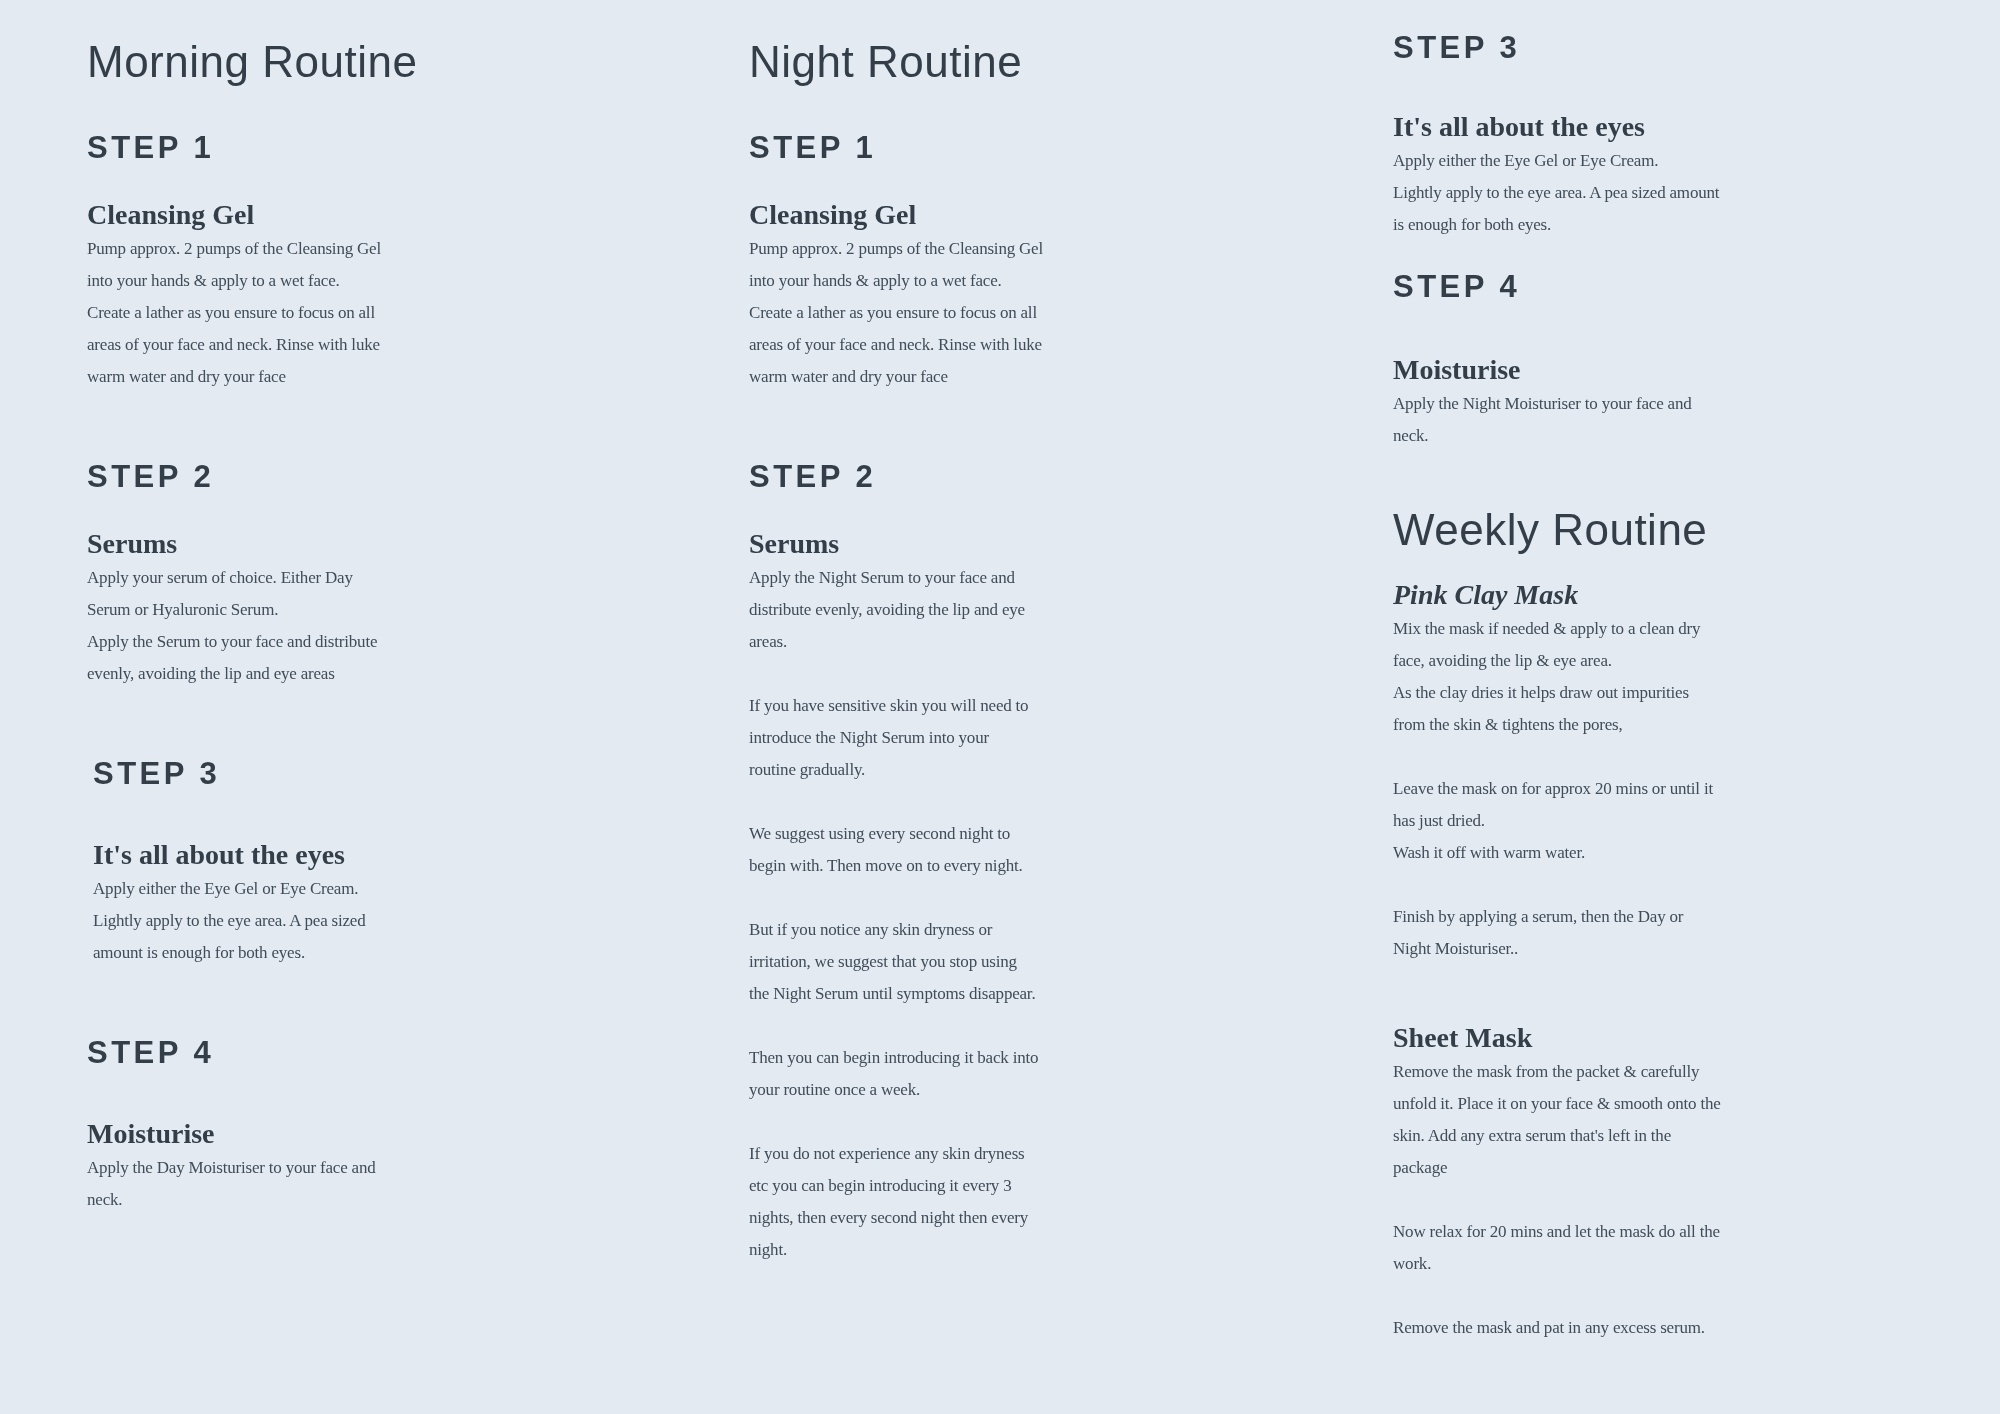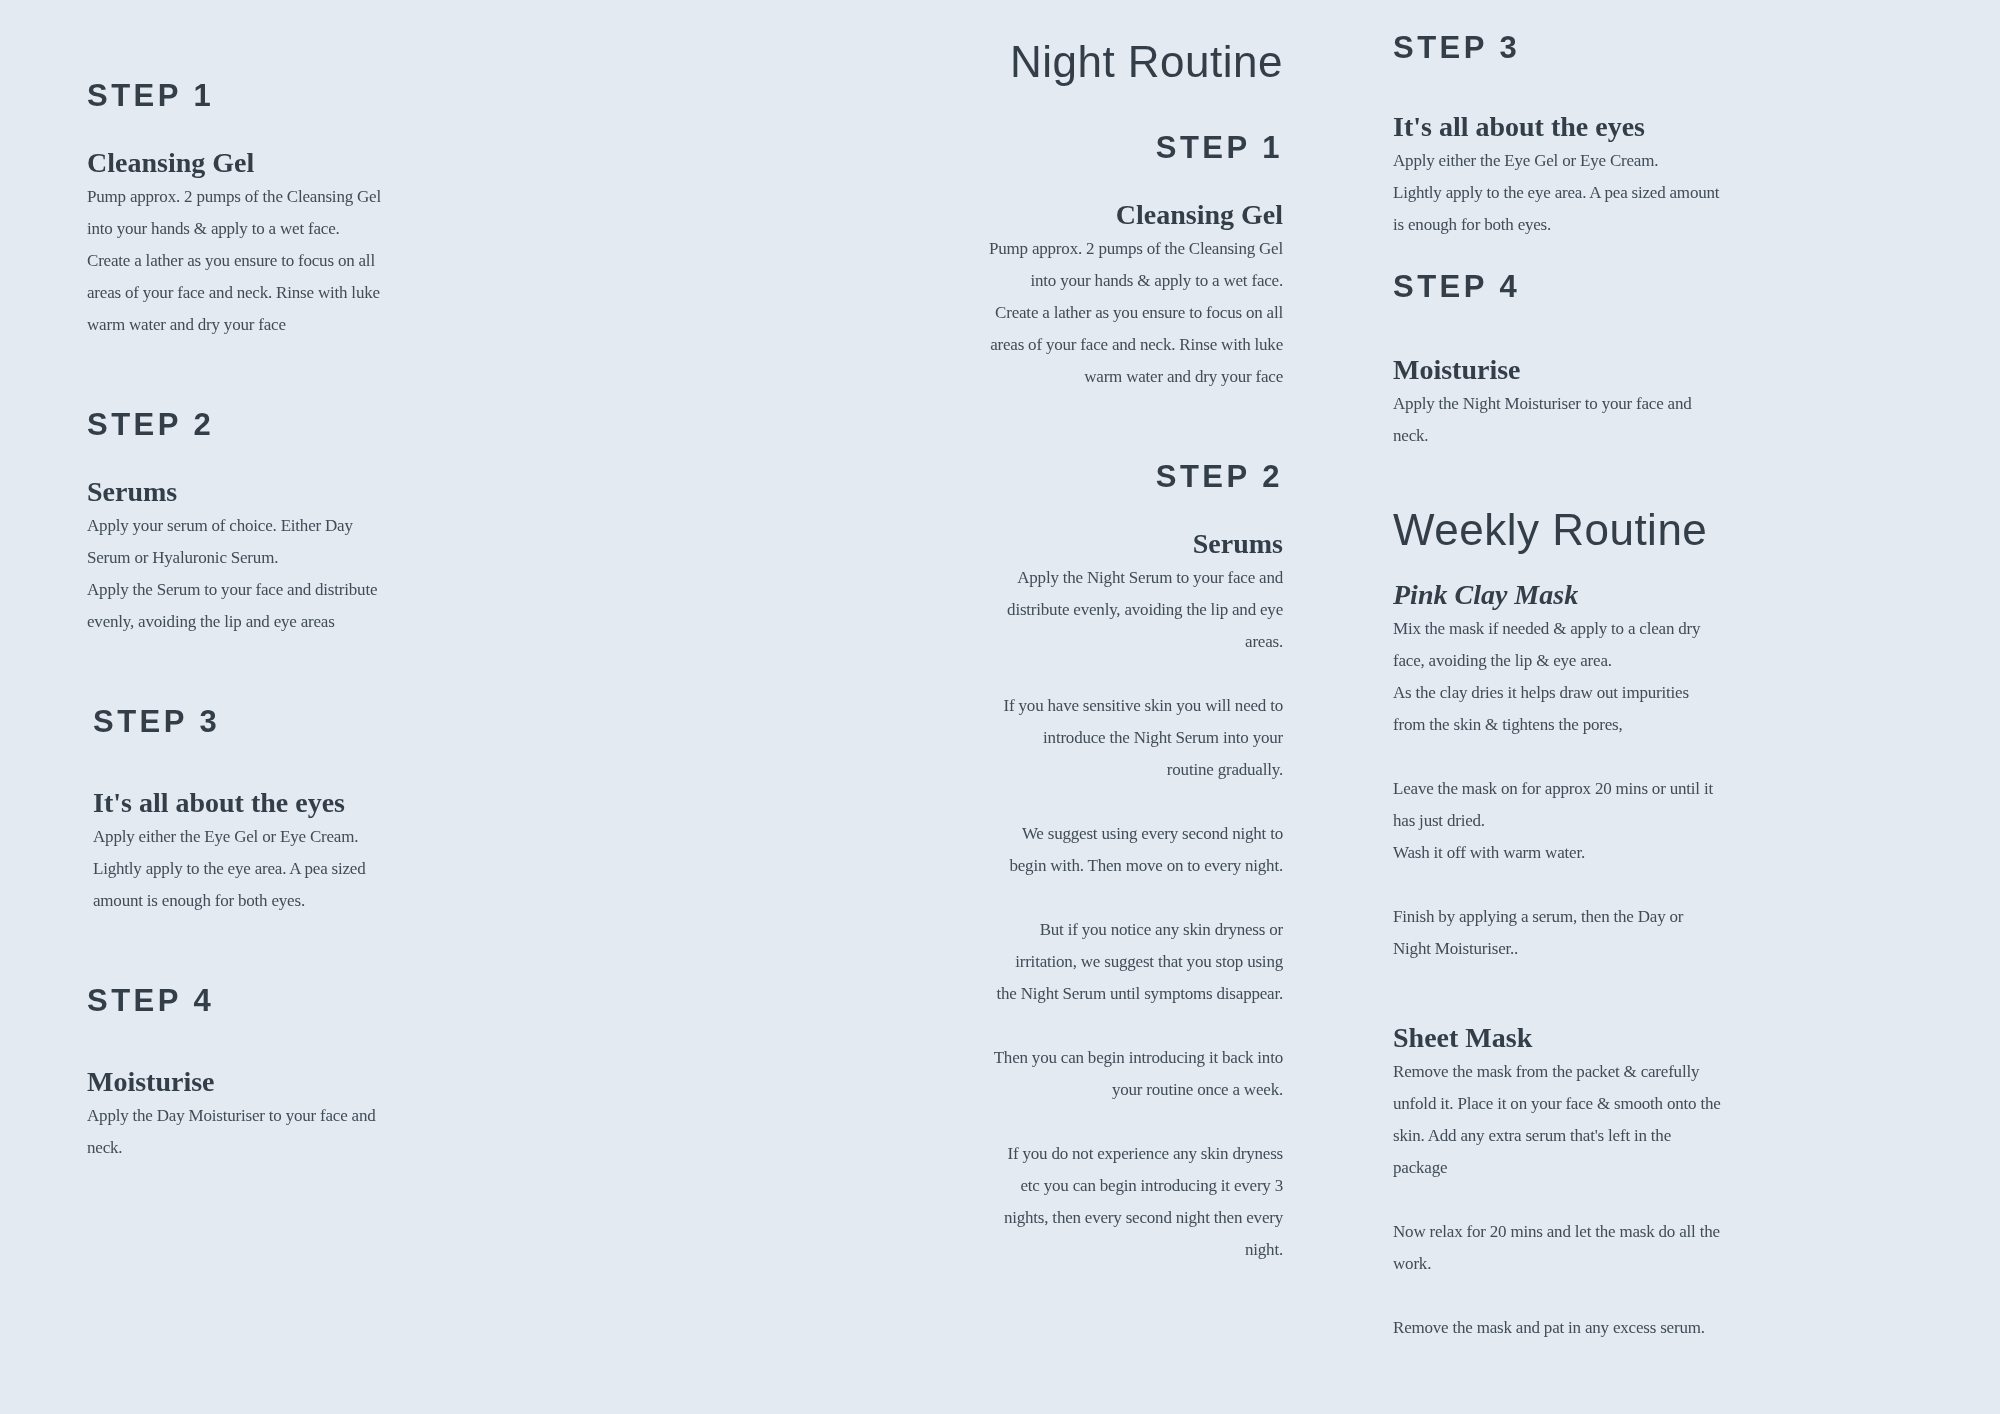--- a/index.html
+++ b/index.html
@@ -9,21 +9,21 @@
     width: 2000px;
     height: 1414px;
     background: #e3eaf2;
     overflow: hidden;
     display: flex;
     font-family: "Liberation Serif", serif;
     color: #414c57;
   }
   .col { box-sizing: border-box; flex: 0 0 auto; }
   .c1 { width: 667px; padding: 36px 55px 0 87px; }
-  .c2 { width: 666px; padding: 36px 50px 0 82px; text-align: right; }
+  .c2 { width: 666px; padding: 36px 50px 0 82px; }
   .c3 { width: 667px; padding: 32px 38px 0 60px; }
 
   .doc-title {
     font-family: "Liberation Sans", sans-serif;
     font-weight: 300;
     font-size: 44px;
     line-height: 52px;
     letter-spacing: 0.5px;
     color: #333e49;
   }
@@ -66,20 +66,21 @@
   .c3-weekly     { margin-top: 52px; }
   .c3-pink-h     { margin-top: 22px; font-style: italic; }
   .c3-sheet-h    { margin-top: 56px; }
 </style>
 </head>
 <body>
 
 <div id="page">
 
   <div class="col c1">
+    <div class="doc-title">Morning Routine</div>
 
     <div class="step mt-first-step">STEP 1</div>
     <div class="ih mt-h">Cleansing Gel</div>
     <div class="body">Pump approx. 2 pumps of the Cleansing Gel
 into your hands &amp; apply to a wet face.
 Create a lather as you ensure to focus on all
 areas of your face and neck. Rinse with luke
 warm water and dry your face</div>
 
     <div class="step mt-step">STEP 2</div>

